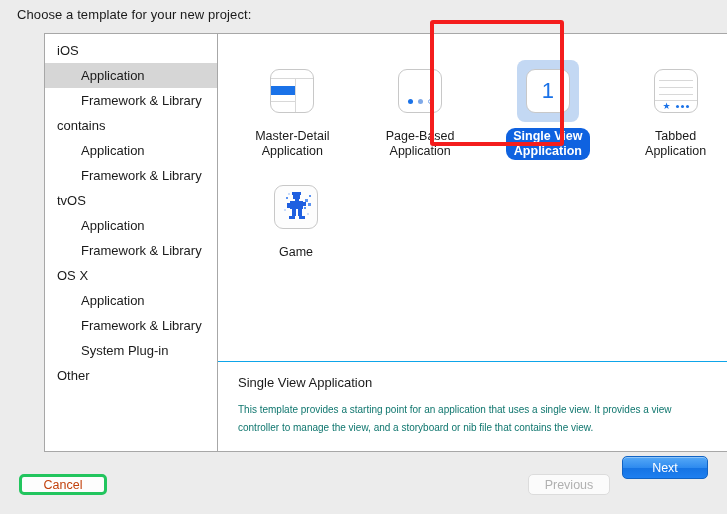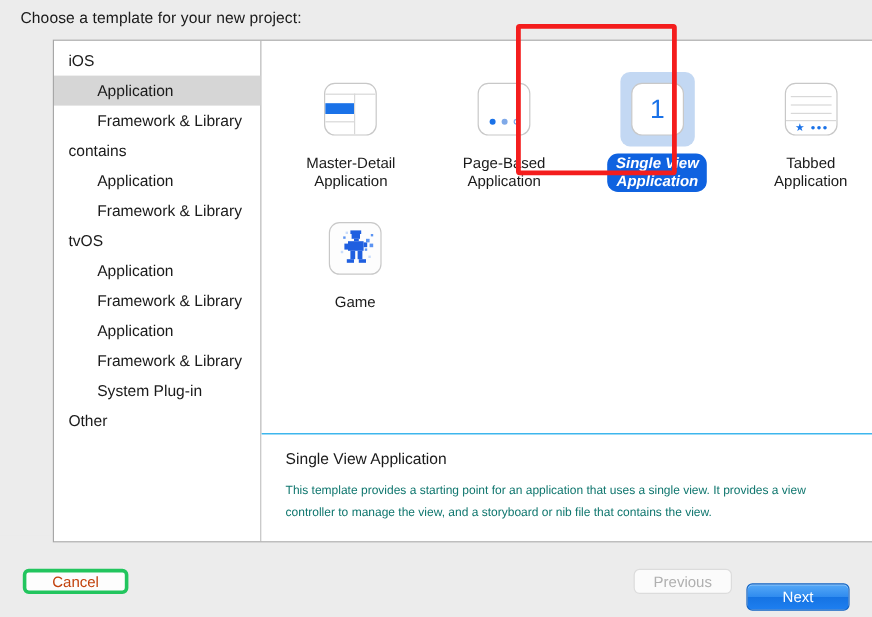--- a/index.html
+++ b/index.html
@@ -103,21 +103,20 @@
     text-align: center;
     color: #1a1a1a;
     padding: 1px 7px;
     border-radius: 9px;
     max-width: 118px;
   }
   .tile.selected .tlabel {
     background: #0f62e0;
     color: #ffffff;
     font-weight: bold;
-    font-style: italic;
   }
 
   
   .ic {
     width: 44px; height: 44px;
     border: 1px solid #c8c8c8;
     border-radius: 9px;
     background: #ffffff;
     position: relative;
     overflow: hidden;
@@ -222,21 +221,21 @@
     border: 3px solid #22c55e;
     color: #c2410c;
   }
   .btn-prev {
     left: 528px; top: 474px; width: 82px;
     background: #fbfbfb;
     border: 1px solid #dcdcdc;
     color: #b0b0b0;
   }
   .btn-next {
-    left: 622px; top: 486px; width: 86px; height: 23px;
+    left: 622px; top: 456px; width: 86px; height: 23px;
     background: linear-gradient(to bottom, #56a9f7 0%, #2f8bef 50%, #1573e3 51%, #1e7ff0 100%);
     border: 1px solid #1163c4;
     color: #ffffff;
     box-shadow: inset 0 1px 0 rgba(255,255,255,0.35);
     text-align: center;
   }
 
   
   .redbox {
     position: absolute;
@@ -276,20 +275,23 @@
         <span>Framework &amp; Library</span>
       </div>
       <div class="side-row">
         <span>tvOS</span>
       </div>
       <div class="side-row child">
         <span>Application</span>
       </div>
       <div class="side-row child">
         <span>Framework &amp; Library</span>
+      </div>
+      <div class="side-row">
+        <span>OS X</span>
       </div>
       <div class="side-row child">
         <span>Application</span>
       </div>
       <div class="side-row child">
         <span>Framework &amp; Library</span>
       </div>
       <div class="side-row child">
         <span>System Plug-in</span>
       </div>

